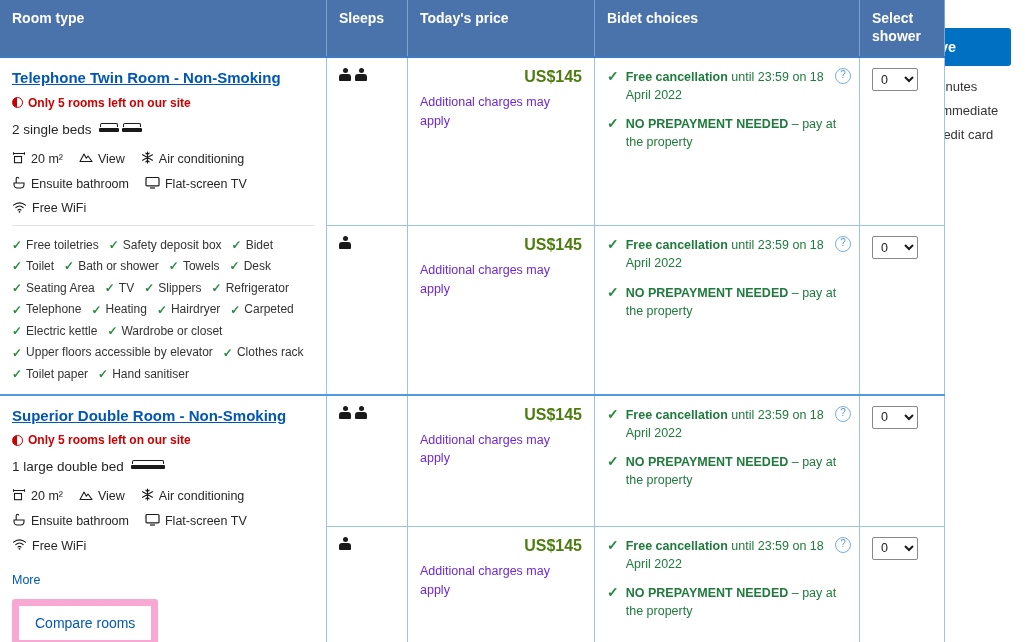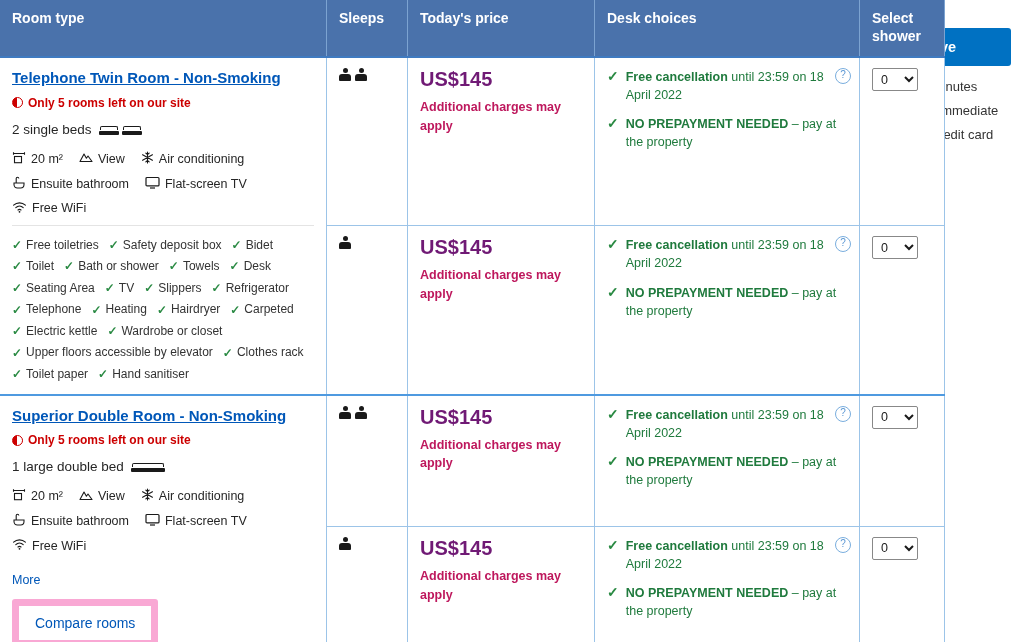--- a/index.html
+++ b/index.html
@@ -97,21 +97,21 @@
     border-radius: 50%;
     background: linear-gradient(90deg, #cc0000 50%, #ffffff 50%);
     border: 1.6px solid #cc0000;
     box-sizing: border-box;
     flex: none;
   }
   .bedrow {
     font-size: 13.5px;
     color: #262626;
     display: flex;
-    align-items: flex-end;
+    align-items: flex-start;
     gap: 7px;
     margin-bottom: 14px;
   }
   .bed-icons { display: flex; gap: 3px; align-items: flex-end; }
   .bed-glyph {
     width: 20px; height: 12px; position: relative; flex: none;
   }
   .bed-glyph::before {
     content: ""; position: absolute; left: 1px; top: 1px;
     width: 18px; height: 4px; border: 1.6px solid #1a1a1a;
@@ -197,30 +197,30 @@
     content: ""; position: absolute; left: 3.5px; top: 0;
     width: 5px; height: 5px; border-radius: 50%; background: #1a1a1a;
   }
   .person::after {
     content: ""; position: absolute; left: 0; top: 6px;
     width: 12px; height: 7px; background: #1a1a1a; border-radius: 3px 3px 1px 1px;
   }
 
   
   .price-main {
-    font-size: 20px;
+    font-size: 16px;
     font-weight: bold;
-    color: #701a75;
+    color: #4d7c0f;
     margin-bottom: 7px;
+    text-align: right;
   }
   .price-note {
     font-size: 12.5px;
-    color: #be185d;
+    color: #6d28d9;
     line-height: 1.5;
-    font-weight: bold;
   }
 
   
   .cell-choices { background: #fbfbfb; }
   .choice {
     display: flex;
     gap: 7px;
     margin-bottom: 11px;
     font-size: 12.5px;
     line-height: 1.45;
@@ -298,21 +298,21 @@
 
 <div class="page">
 
   <div class="table-wrap">
     <table class="rooms">
       <thead>
         <tr>
           <th class="col-roomtype">Room type</th>
           <th class="col-sleeps">Sleeps</th>
           <th class="col-price">Today's price</th>
-          <th class="col-choices">Desk choices</th>
+          <th class="col-choices">Bidet choices</th>
           <th class="col-select">Select shower</th>
         </tr>
       </thead>
       <tbody id="rooms-body">
           <tr>
             <td class="cell-roomtype" rowspan="2">
               <div class="room-title">Telephone Twin Room - Non-Smoking</div>
               <div class="scarcity">
                 <span class="half-circle"></span>
                 <span>Only 5 rooms left on our site</span>

